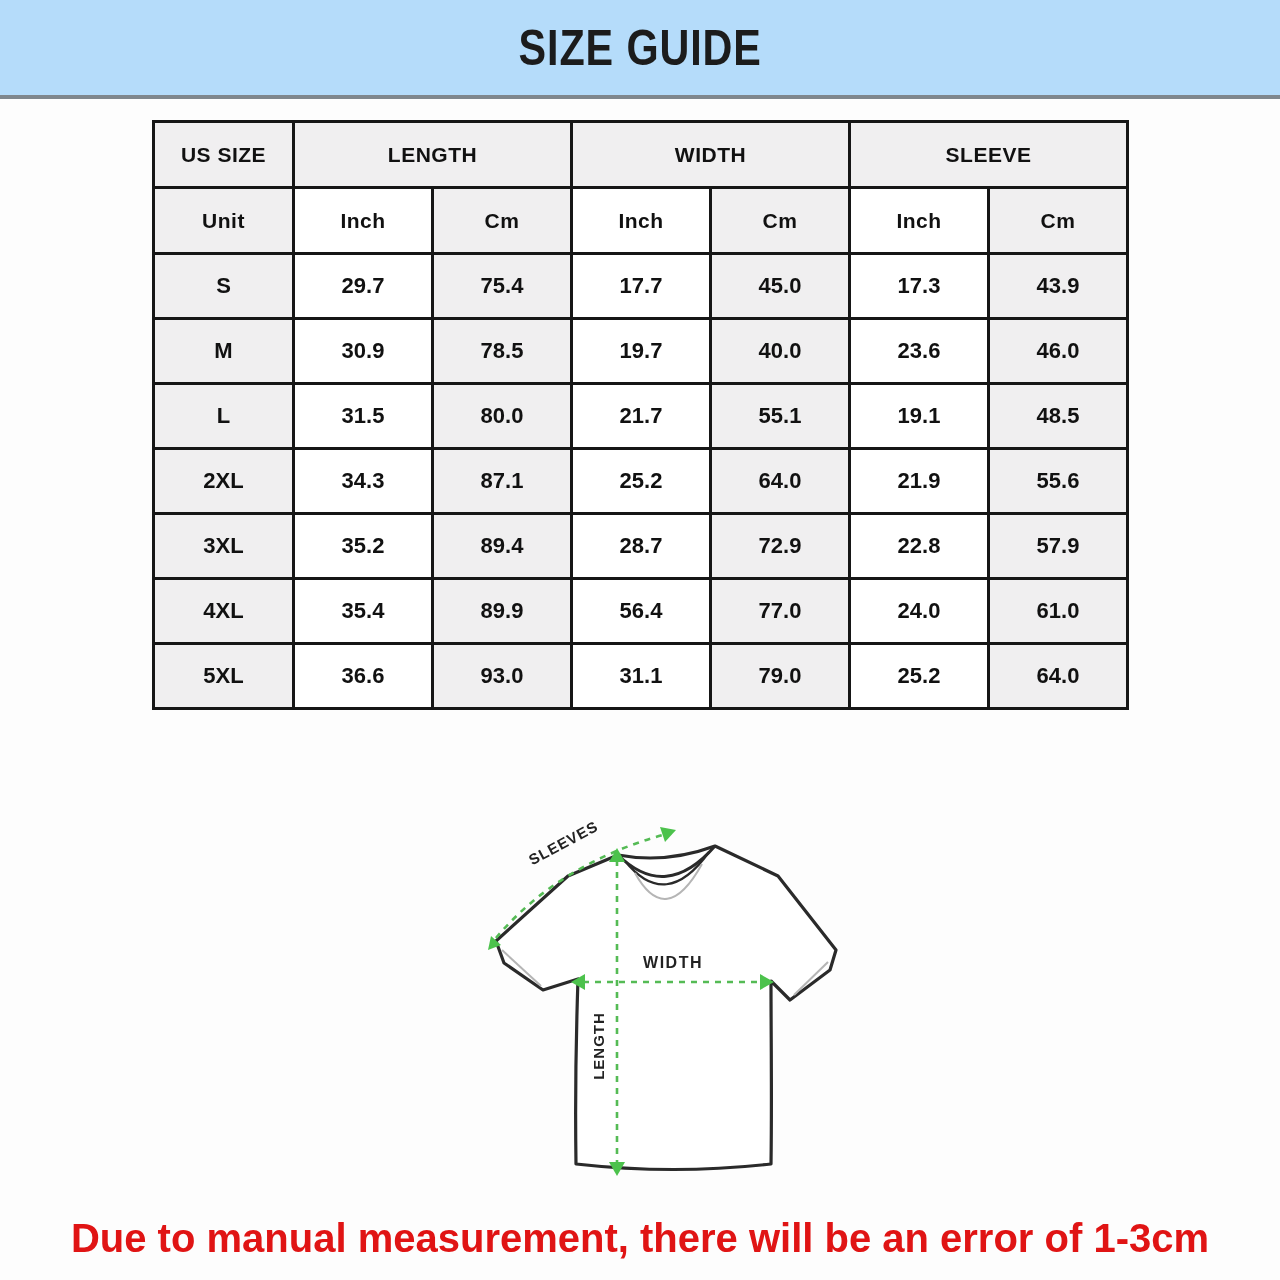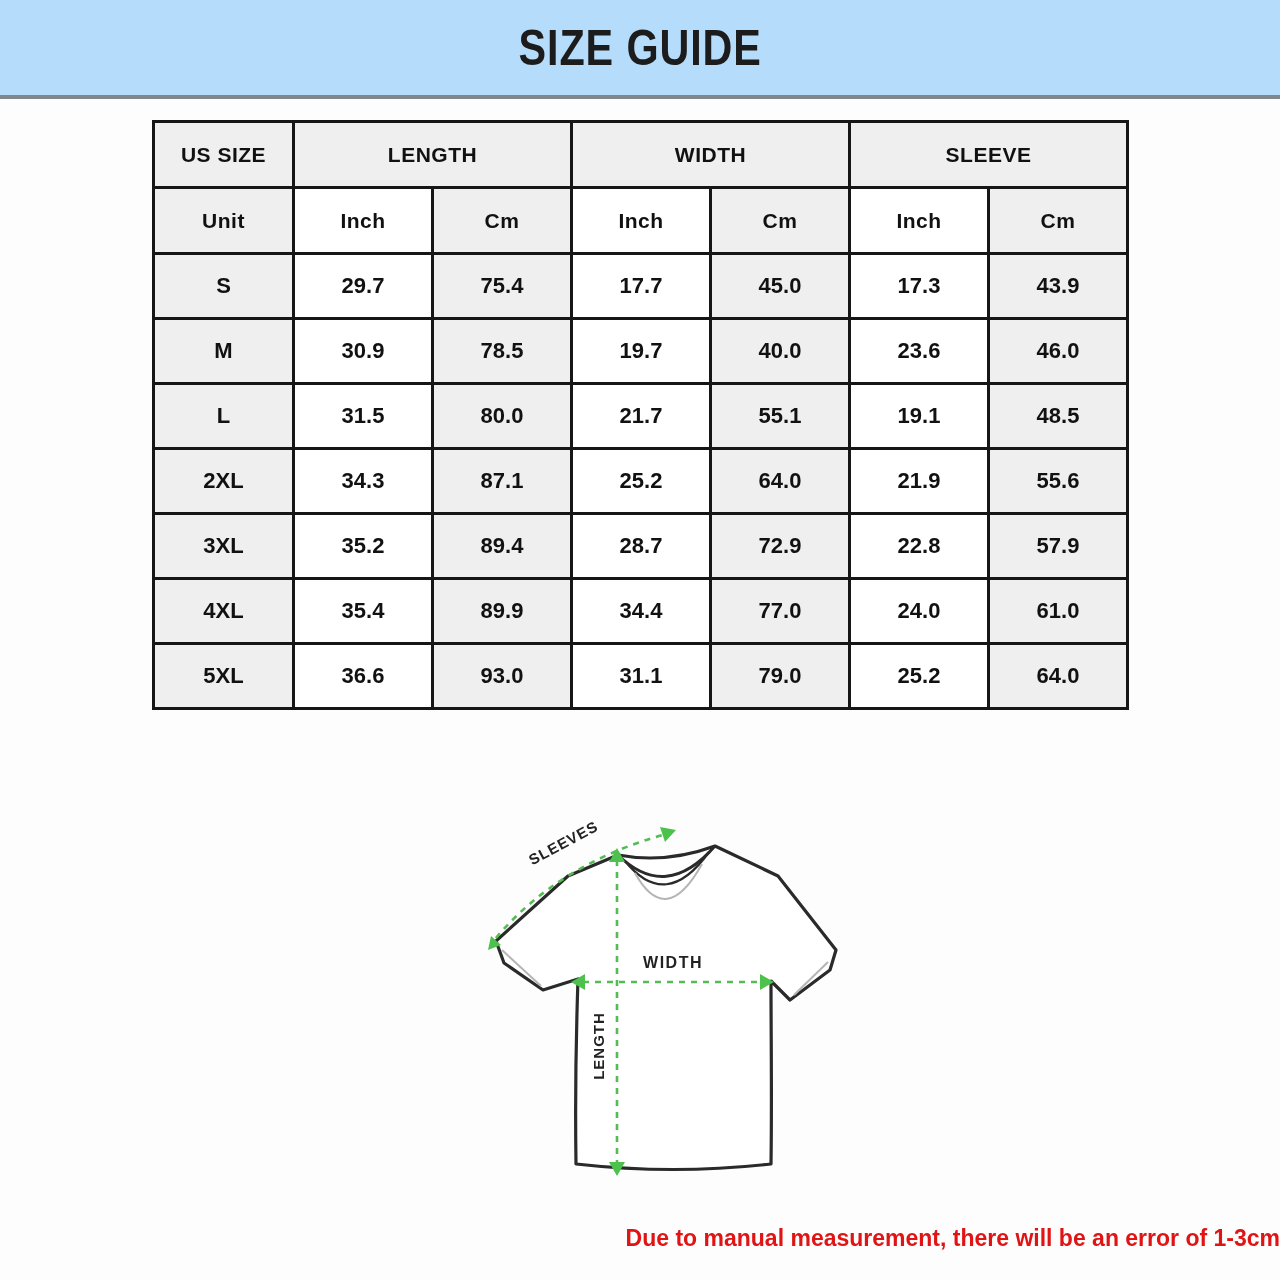--- a/index.html
+++ b/index.html
@@ -34,22 +34,22 @@
   .size-table td { font-size:22px; font-weight:bold; }
   .g { background:#f0eff0; }
   .w { background:#ffffff; }
   
   .diagram { position:absolute; left:438px; top:798px; width:520px; height:420px; }
   .diagram svg { width:100%; height:100%; }
   .diagram text { font-family:"Liberation Sans", sans-serif; font-weight:bold; fill:#222; }
   
   .footnote {
     position:absolute; top:1215px; left:0; width:1280px; height:46px;
-    text-align:right; line-height:46px;
-    font-size:23px; font-weight:bold; color:#e01414;
+    text-align:center; line-height:46px;
+    font-size:40px; font-weight:bold; color:#e01414;
   }
 </style>
 </head>
 <body>
 
 <div class="page">
 
   <div class="banner">
     <h1>SIZE GUIDE</h1>
   </div>
@@ -124,21 +124,21 @@
         <td class="g">89.4</td>
         <td class="w">28.7</td>
         <td class="g">72.9</td>
         <td class="w">22.8</td>
         <td class="g">57.9</td>
       </tr>
       <tr>
         <td class="g">4XL</td>
         <td class="w">35.4</td>
         <td class="g">89.9</td>
-        <td class="w">34.4</td>
+        <td class="w">56.4</td>
         <td class="g">77.0</td>
         <td class="w">24.0</td>
         <td class="g">61.0</td>
       </tr>
       <tr>
         <td class="g">5XL</td>
         <td class="w">36.6</td>
         <td class="g">93.0</td>
         <td class="w">31.1</td>
         <td class="g">79.0</td>

